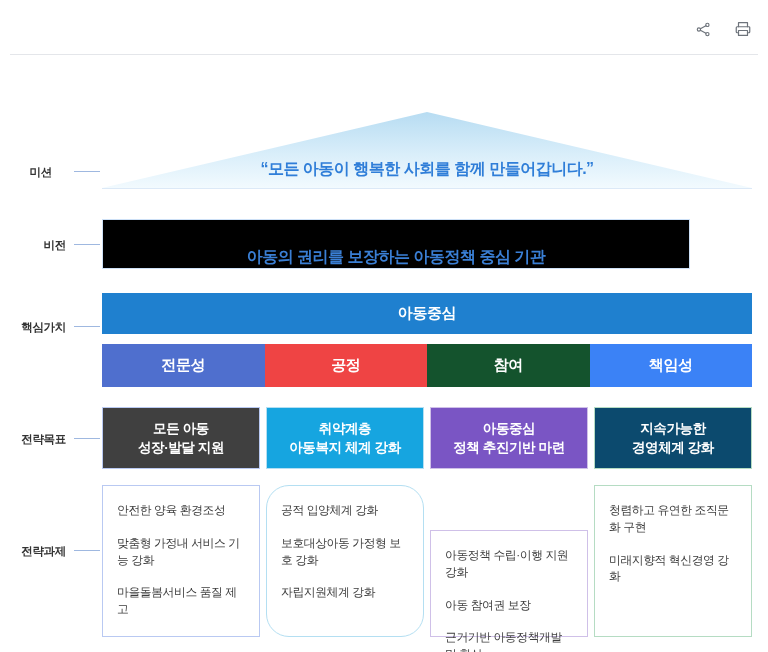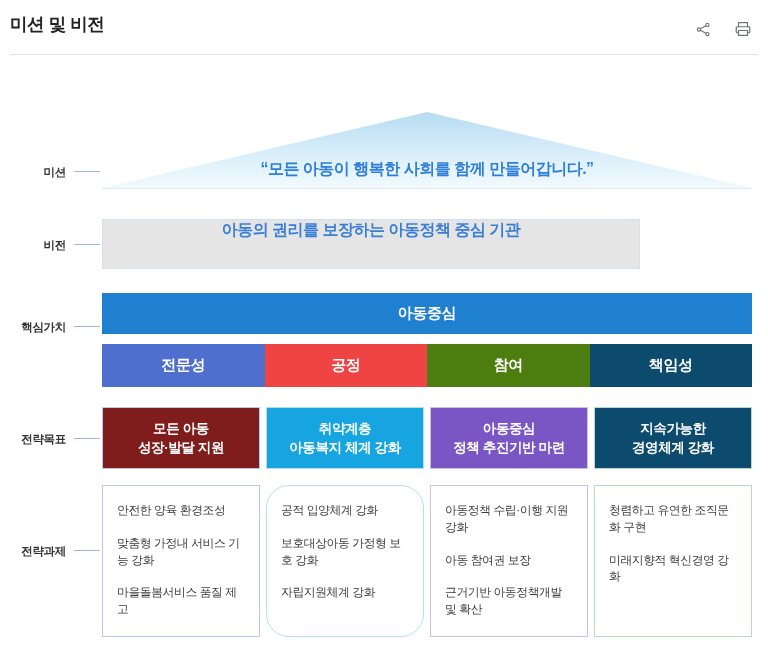--- a/index.html
+++ b/index.html
@@ -94,24 +94,24 @@
     position: absolute;
     left: 102px; top: 188px;
     width: 650px; height: 1px;
     background: #dce9f7;
   }
 
   
   .vision-box {
     position: absolute;
     left: 102px; top: 219px;
-    width: 538px; height: 50px;
+    width: 588px; height: 50px;
     border: 1px solid #cde0f6;
-    background: #e5e5e5;
-    display: flex; align-items: flex-start; justify-content: center;
+    background: #000000;
+    display: flex; align-items: flex-end; justify-content: center;
     font-size: 16px;
     font-weight: 700;
     color: #3a7fd5;
     letter-spacing: -0.5px;
   }
 
   
   .cv-main {
     position: absolute;
     left: 102px; top: 293px;
@@ -181,21 +181,20 @@
     line-height: 1.42;
     letter-spacing: -0.4px;
   }
 </style>
 </head>
 <body>
 
 <div id="page">
 
   <div class="header">
-    <div class="page-title">미션 및 비전</div>
 
     <div class="header-actions">
       <button class="icon-btn" title="share">
         <svg width="17" height="17" viewBox="0 0 24 24" fill="none" stroke="#6d737b" stroke-width="1.6" stroke-linecap="round" stroke-linejoin="round">
           <circle cx="17.5" cy="5.5" r="2.3"></circle>
           <circle cx="5.5" cy="12" r="2.3"></circle>
           <circle cx="17.5" cy="18.5" r="2.3"></circle>
           <line x1="7.6" y1="10.9" x2="15.4" y2="6.6"></line>
           <line x1="7.6" y1="13.1" x2="15.4" y2="17.4"></line>
         </svg>
@@ -205,21 +204,21 @@
           <path d="M6 9V3.5h12V9"></path>
           <path d="M6 17H4.2A1.2 1.2 0 0 1 3 15.8v-5.6A1.2 1.2 0 0 1 4.2 9h15.6A1.2 1.2 0 0 1 21 10.2v5.6A1.2 1.2 0 0 1 19.8 17H18"></path>
           <rect x="6" y="14" width="12" height="6.5"></rect>
         </svg>
       </button>
     </div>
 
     <div class="header-rule"></div>
   </div>
 
-  <div class="rail-label" style="left:18px; top:165px; width:48px;">미션</div>
+  <div class="rail-label" style="left:4px; top:165px; width:48px;">미션</div>
   <div class="rail-line" style="left:74px; top:171px; width:26px;"></div>
 
   <div class="rail-label" style="left:18px; top:238px; width:48px;">비전</div>
   <div class="rail-line" style="left:74px; top:244px; width:26px;"></div>
 
   <div class="rail-label" style="left:8px; top:320px; width:58px;">핵심가치</div>
   <div class="rail-line" style="left:74px; top:326px; width:26px;"></div>
 
   <div class="rail-label" style="left:8px; top:432px; width:58px;">전략목표</div>
   <div class="rail-line" style="left:74px; top:438px; width:26px;"></div>
@@ -250,30 +249,30 @@
     <span>아동중심</span>
   </div>
 
   <div class="cv-row">
     <div class="cv-cell" style="background: rgb(79, 111, 206);">
       <span>전문성</span>
     </div>
     <div class="cv-cell" style="background: #ef4444;">
       <span>공정</span>
     </div>
-    <div class="cv-cell" style="background: #4d7c0f; text-align: center;">
+    <div class="cv-cell" style="background: #14532d; text-align: center;">
       <span>참여</span>
     </div>
-    <div class="cv-cell" style="background: #0c4a6e;">
+    <div class="cv-cell" style="background: #3b82f6;">
       <span>책임성</span>
     </div>
   </div>
 
   <div class="goal-row">
-    <div class="goal-cell" style="background: #7f1d1d; border: 1px solid rgb(185, 201, 242);">
+    <div class="goal-cell" style="background: #404040; border: 1px solid rgb(185, 201, 242);">
       <span>모든 아동</span>
       <span>성장·발달 지원</span>
     </div>
     <div class="goal-cell" style="background: rgb(22, 165, 224); border: 1px solid rgb(180, 223, 242);">
       <span>취약계층</span>
       <span>아동복지 체계 강화</span>
     </div>
     <div class="goal-cell" style="background: rgb(122, 85, 196); border: 1px solid rgb(207, 192, 232);">
       <span>아동중심</span>
       <span>정책 추진기반 마련</span>
@@ -288,21 +287,21 @@
     <div class="task-cell" style="border-color: rgb(185, 201, 242);">
       <div class="task-item">안전한 양육 환경조성</div>
       <div class="task-item">맞춤형 가정내 서비스 기능 강화</div>
       <div class="task-item">마을돌봄서비스 품질 제고</div>
     </div>
     <div class="task-cell" style="border-color: rgb(180, 223, 242); border-radius: 23px;">
       <div class="task-item">공적 입양체계 강화</div>
       <div class="task-item">보호대상아동 가정형 보호 강화</div>
       <div class="task-item">자립지원체계 강화</div>
     </div>
-    <div class="task-cell" style="border-color: rgb(207, 192, 232);">
+    <div class="task-cell" style="border-color: rgb(207, 192, 232); margin-top: 45px;">
       <div class="task-item">아동정책 수립·이행 지원 강화</div>
       <div class="task-item">아동 참여권 보장</div>
       <div class="task-item">근거기반 아동정책개발 및 확산</div>
     </div>
     <div class="task-cell" style="border-color: rgb(181, 220, 195);">
       <div class="task-item">청렴하고 유연한 조직문화 구현</div>
       <div class="task-item">미래지향적 혁신경영 강화</div>
     </div>
   </div>
 

